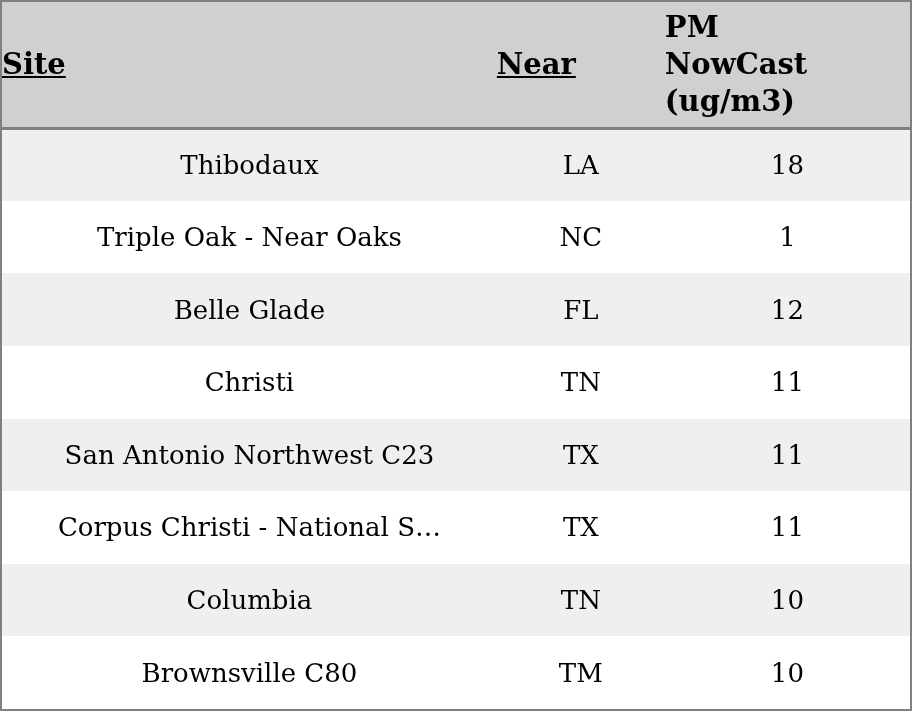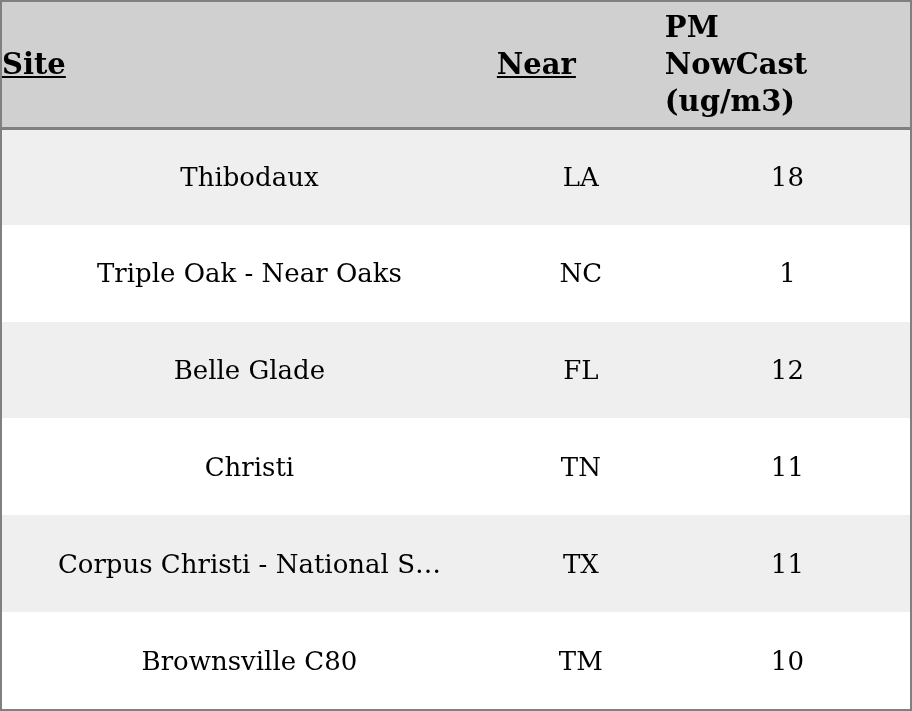--- a/index.html
+++ b/index.html
@@ -101,27 +101,37 @@
     <td>FL</td>
     <td>12</td>
   </tr>
 
   <tr>
     <td>Christi</td>
     <td>TN</td>
     <td>11</td>
   </tr>
 
+  <tr>
+    <td>San Antonio Northwest C23</td>
+    <td>TX</td>
+    <td>11</td>
+  </tr>
 
   <tr>
     <td>Corpus Christi - National S…</td>
     <td>TX</td>
     <td>11</td>
   </tr>
 
+  <tr>
+    <td>Columbia</td>
+    <td>TN</td>
+    <td>10</td>
+  </tr>
 
 
   <tr>
     <td>Brownsville C80</td>
     <td>TM</td>
     <td>10</td>
   </tr>
 </tbody>
   </table>
 </div>

